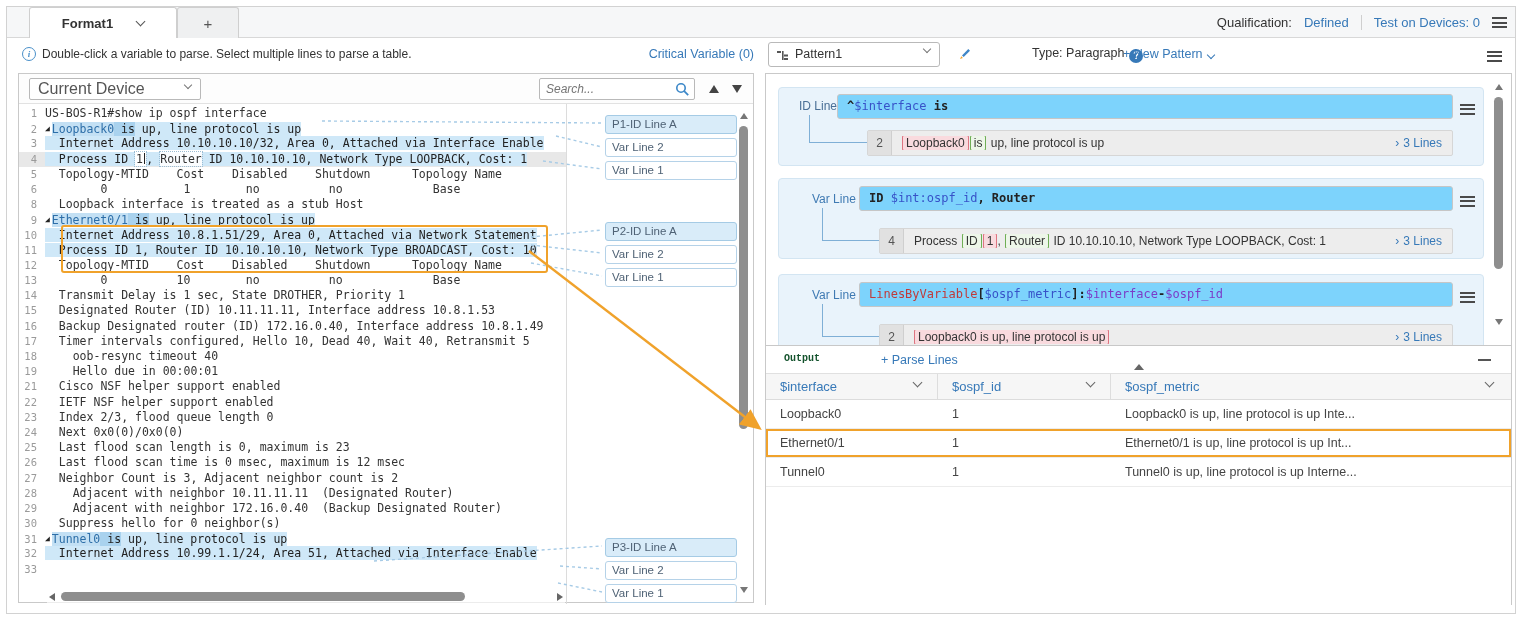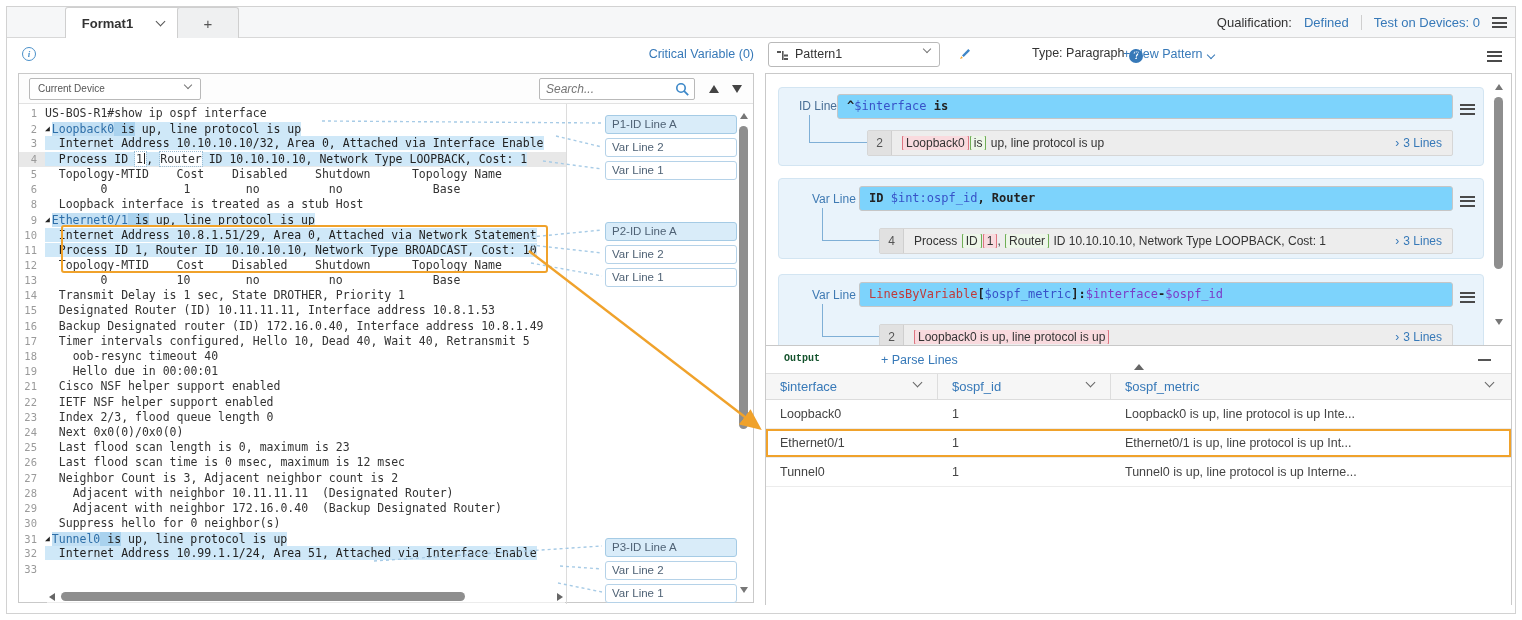--- a/index.html
+++ b/index.html
@@ -3,39 +3,39 @@
 <meta charset="utf-8">
 <style>
   * { margin:0; padding:0; box-sizing:border-box; }
   body { background:#fff; font-family:"Liberation Sans", sans-serif; }
   .app { position:relative; width:1522px; height:620px; background:#fff; overflow:hidden; font-family:"Liberation Sans", sans-serif; color:#333; }
   .frame { position:absolute; left:6px; top:6px; width:1510px; height:608px; border:1px solid #d2d2d2; background:#fff; }
 
   
   .tabbar { position:absolute; left:7px; top:7px; width:1508px; height:31px; background:#f6f7f8; border-bottom:1px solid #d8d8d8; }
   .tab { position:absolute; top:0; height:31px; background:#fff; border:1px solid #cfcfcf; border-bottom:none; border-radius:3px 3px 0 0; display:flex; align-items:center; justify-content:center; font-size:13px; cursor:default; }
-  .tab.main { left:22px; width:116px; font-weight:bold; gap:24px;margin-left:36px; }
+  .tab.main { left:22px; width:148px; font-weight:bold; gap:24px; }
   .tab.plus { left:170px; width:62px; background:#eff0f1; color:#555; font-size:15px; }
   .chev { display:inline-block; width:7px; height:7px; border-right:1.6px solid #555; border-bottom:1.6px solid #555; transform:rotate(45deg); margin-top:-4px; }
   .topright { position:absolute; right:8px; top:0; height:31px; display:flex; align-items:center; gap:12px; font-size:13px; }
   .blue { color:#3779b8; }
   .vsep { width:1px; height:15px; background:#cfcfcf; }
   .burger { display:inline-block; width:15px; }
   .burger i { display:block; height:2px; background:#4a4a4a; margin:2.5px 0; }
 
   
   .lhead { position:absolute; left:22px; top:44px; width:732px; height:20px; font-size:12px; display:flex; align-items:center; }
   .infoicon { width:14px; height:14px; border:1.4px solid #4a90c9; border-radius:50%; color:#4a90c9; font-size:9px; font-weight:bold; display:inline-flex; align-items:center; justify-content:center; margin-right:6px; font-style:italic; font-family:"Liberation Serif",serif; }
   .lhead .hint { color:#333; }
   .lhead .crit { margin-left:auto; font-size:12.5px; }
 
   
   .lpanel { position:absolute; left:18px; top:73px; width:736px; height:530px; border:1px solid #c9c9c9; background:#fff; }
   .ltoolbar { position:absolute; left:0; top:0; right:0; height:30px; border-bottom:1px solid #e2e2e2; background:#fdfdfd; }
-  .devsel { position:absolute; left:10px; top:4px; width:172px; height:22px; border:1px solid #b9b9b9; border-radius:2px; font-size:10px; color:#555; line-height:20px; padding-left:8px; background:#fff; }
+  .devsel { position:absolute; left:10px; top:4px; width:172px; height:22px; border:1px solid #b9b9b9; border-radius:2px; font-size:16px; color:#555; line-height:20px; padding-left:8px; background:#fff; }
   .devsel .chev, .patsel .chev { position:absolute; right:9px; top:7px; width:6px; height:6px; border-color:#777; }
   .searchbox { position:absolute; left:520px; top:4px; width:156px; height:22px; border:1px solid #b9b9b9; border-radius:2px; background:#fff; }
   .searchbox input { position:absolute; left:6px; top:1px; width:120px; height:18px; border:none; outline:none; font-style:italic; font-size:12px; color:#888; font-family:"Liberation Sans",sans-serif; background:transparent; }
   .searchbox svg { position:absolute; right:4px; top:3px; }
   .sortbtn { position:absolute; top:11px; width:0; height:0; border-left:5.5px solid transparent; border-right:5.5px solid transparent; }
   .sort-up { left:690px; border-bottom:8px solid #444; }
   .sort-down { left:713px; border-top:8px solid #444; }
 
   
   .code { position:absolute; left:0; top:30px; width:547px; height:500px; overflow:hidden; font-family:"DejaVu Sans Mono", monospace; font-size:11.5px; line-height:15.2px; padding-top:2px; }
@@ -142,20 +142,21 @@
       <span class="burger">
           <i></i>
           <i></i>
           <i></i>
         </span>
     </div>
   </div>
 
   <div class="lhead">
     <span class="infoicon">i</span>
+    <span class="hint">Double-click a variable to parse. Select multiple lines to parse a table.</span>
     <a class="crit blue">Critical Variable (0)</a>
   </div>
 
   <div class="lpanel">
     <div class="ltoolbar">
       <div class="devsel">
         <span>Current Device</span>
         <span class="chev"></span>
       </div>
       <div class="searchbox">

